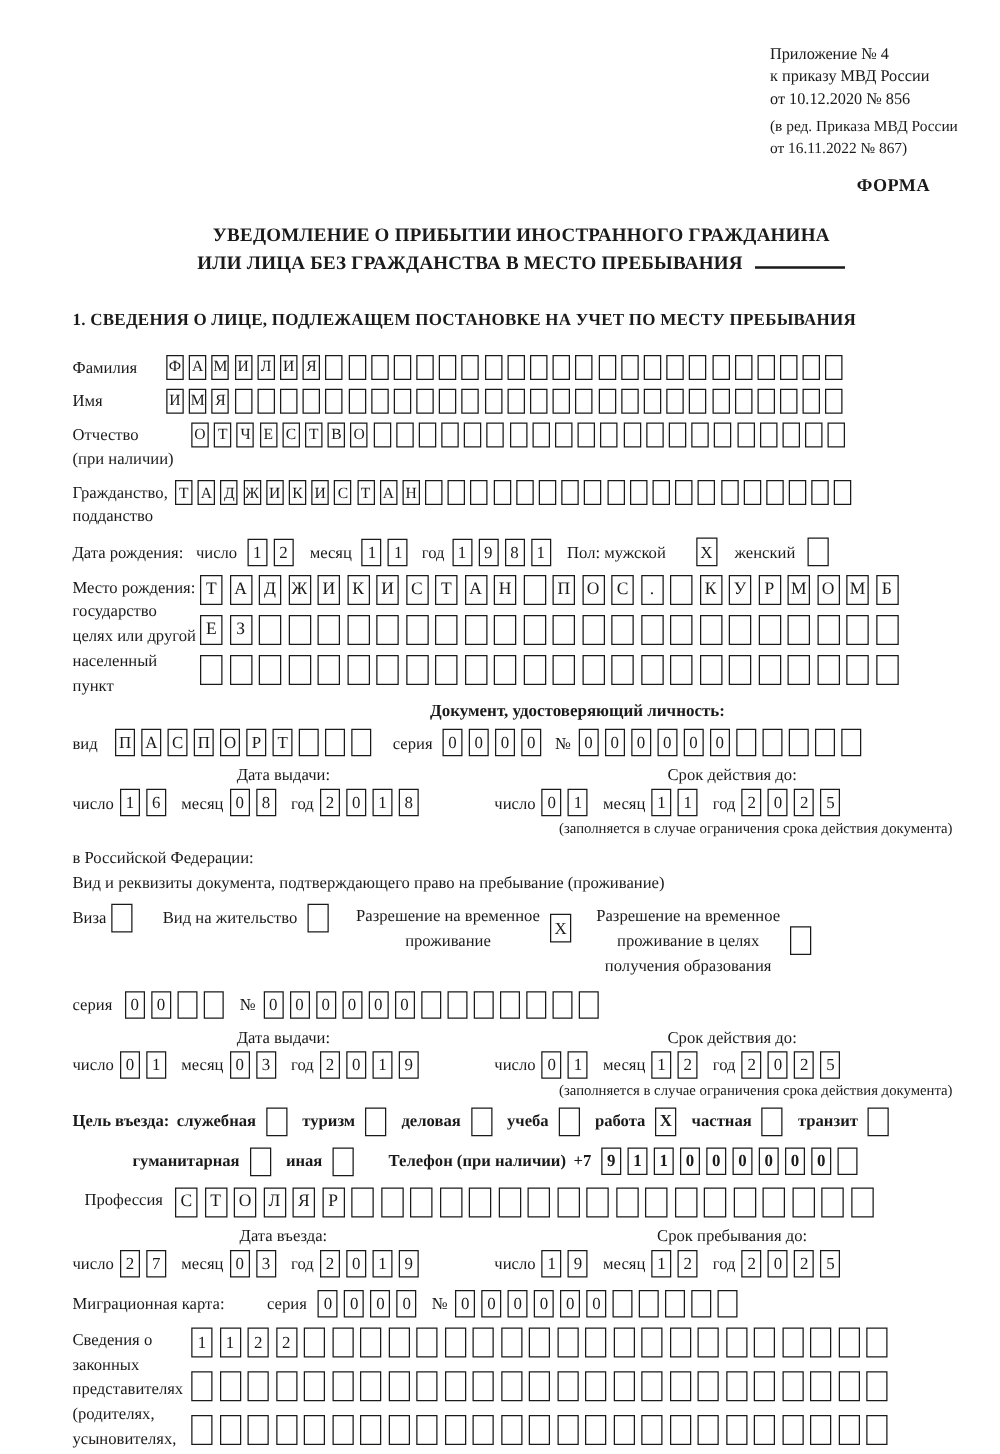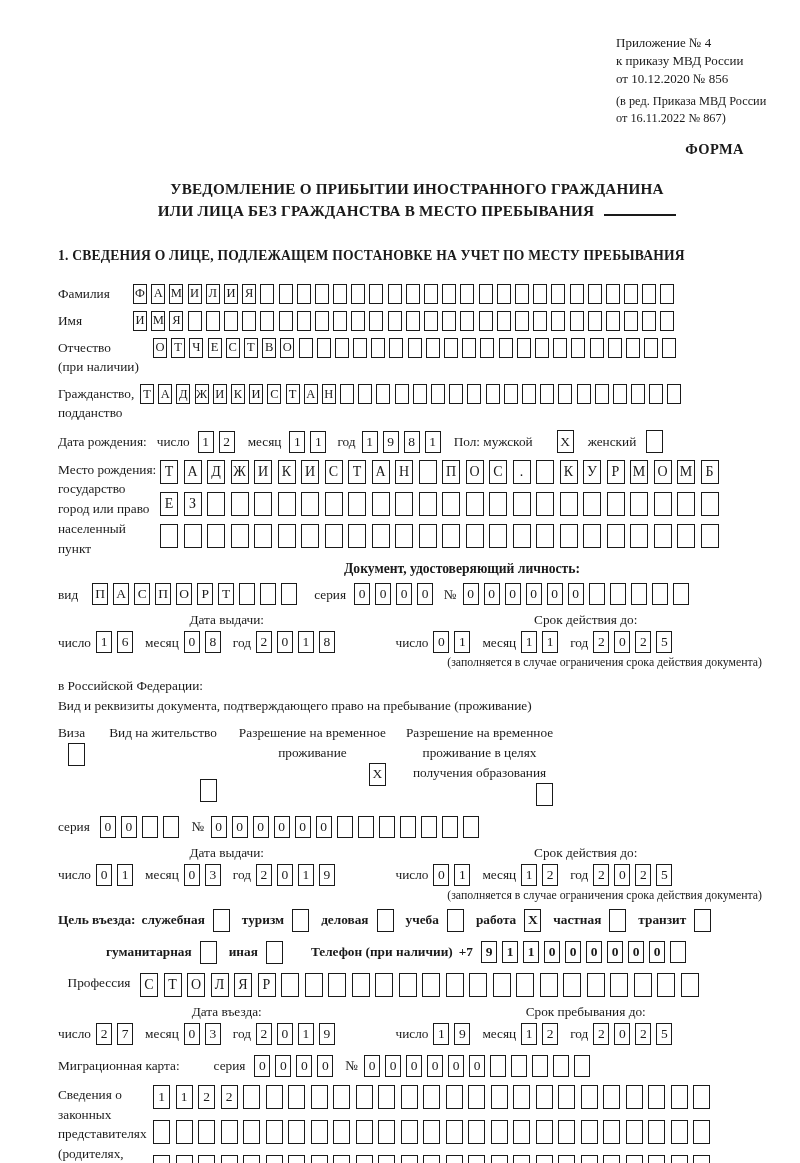--- a/index.html
+++ b/index.html
@@ -51,21 +51,21 @@
   
   .daterow { display:flex; margin-top:2px; }
   .datecol { display:inline-flex; flex-direction:column; }
   .datecol .heading { text-align:center; font-size:13.3px; margin-bottom:3px; }
   .dateline { display:flex; align-items:center; }
   .dateline .lbl { margin-right:5px; }
   .dateline .cells { margin-right:7px; }
   .note { font-size:11.8px; text-align:right; padding-right:14px; margin-top:2px; margin-bottom:6px; }
   
   .opts { display:flex; align-items:flex-start; margin:8px 0 10px 0; }
-  .opt { display:flex; align-items:flex-end;flex-direction:column; }
+  .opt { display:flex; align-items:center; }
   .opt .olabel { font-size:13.3px; line-height:1.5; text-align:center; }
   .opt .cb { margin-left:8px; }
   
   .purpose { display:flex; align-items:center; flex-wrap:nowrap; margin-top:4px;font-weight:bold; }
   .purpose .lbl { margin-right:6px; }
   .purpose .cb { margin-right:12px; margin-left:2px; }
   .indent { margin-left:48px; }
   .phone-label { margin-left:16px; margin-right:14px; }
 </style>
 </head>
@@ -265,21 +265,21 @@
     <span class="lbl" style="margin-right:24px;">Пол: мужской</span>
     <span class="cb">X</span>
     <span class="lbl" style="margin:0 10px 0 14px;">женский</span>
     <span class="cb"></span>
   </div>
 
   <div class="multiblock mt6">
     <div class="w95" style="width:102px;">
       <div class="lbl">Место рождения:</div>
       <div class="lbl2">государство</div>
-      <div class="lbl2">город или право</div>
+      <div class="lbl2">целях или другой</div>
       <div class="lbl2">населенный пункт</div>
     </div>
     <div class="cellstack">
       <div class="cells l stack-row">
           <span class="cell">Т</span>
           <span class="cell">А</span>
           <span class="cell">Д</span>
           <span class="cell">Ж</span>
           <span class="cell">И</span>
           <span class="cell">К</span>
@@ -445,21 +445,21 @@
   <div class="note">(заполняется в случае ограничения срока действия документа)</div>
 
   <div class="lbl" style="margin-top:4px;">в Российской Федерации:</div>
   <div class="lbl">Вид и реквизиты документа, подтверждающего право на пребывание (проживание)</div>
 
   <div class="opts">
     <div class="opt">
       <div class="olabel">Виза</div>
       <span class="cb" style="margin-left:4px;"></span>
     </div>
-    <div class="opt" style="margin-left:24px;gap:36px;">
+    <div class="opt" style="margin-left:24px;">
       <div class="olabel">Вид на жительство</div>
       <span class="cb"></span>
     </div>
     <div class="opt" style="margin-left:22px;">
       <div class="olabel">
         <div>Разрешение на временное</div>
         <div>проживание</div>
       </div>
       <span class="cb">X</span>
     </div>

